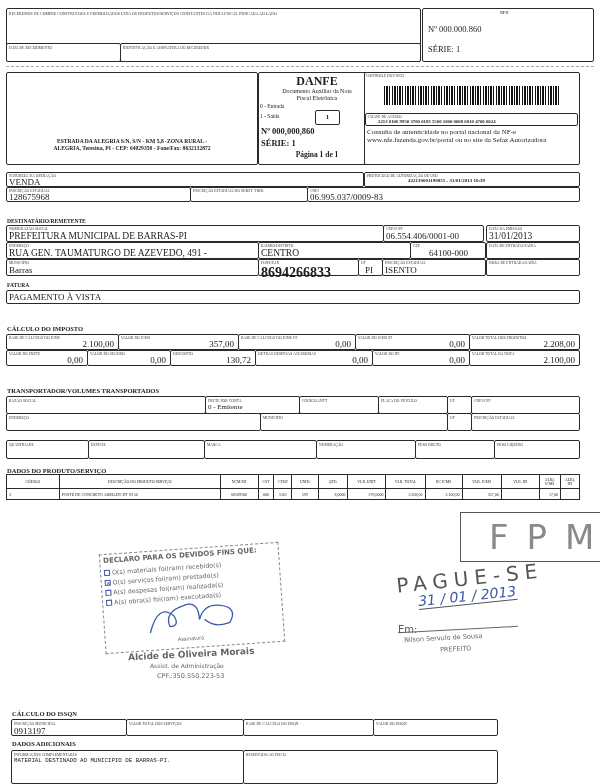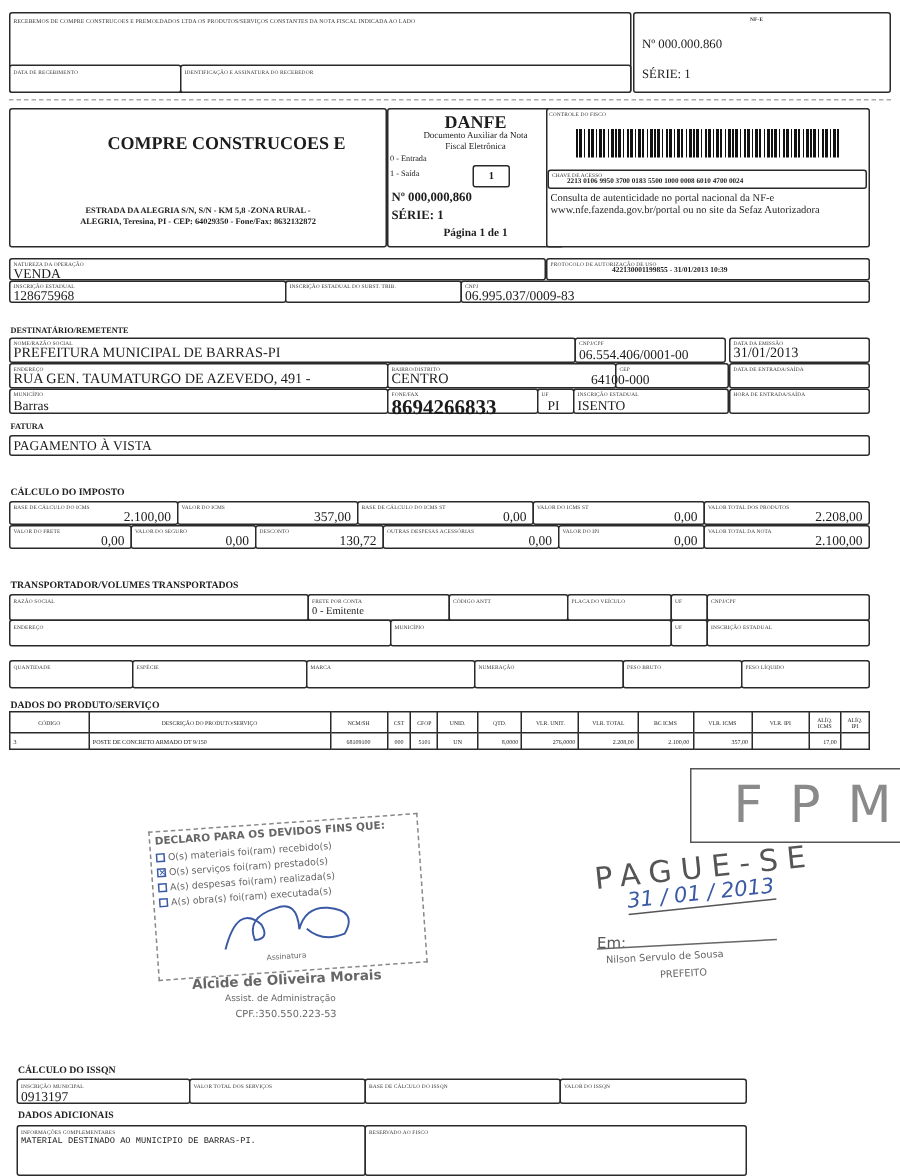--- a/index.html
+++ b/index.html
@@ -31,21 +31,20 @@
 <div class="box" style="left:120px;top:43px;width:301px;height:19px;"></div>
 <div class="lbl" style="left:123px;top:46px;">IDENTIFICAÇÃO E ASSINATURA DO RECEBEDOR</div>
 <div class="box" style="left:422px;top:8px;width:172px;height:54px;"></div>
 <div class="lbl bold" style="left:500px;top:11px;">NF-e</div>
 <div class="val" style="left:428px;top:24px;font-size:8.5px;">Nº 000.000.860</div>
 <div class="val" style="left:428px;top:44px;font-size:8.5px;">SÉRIE: 1</div>
 <div style="position:absolute;left:6px;top:66px;width:588px;border-top:1px dashed #aaa;"></div>
 
 <div class="box" style="left:6px;top:72px;width:252px;height:93px;"></div>
 <div class="val bold center" style="left:6px;top:88px;width:290px;font-size:12px;line-height:14px;">
-  <div>COMPRE CONSTRUCOES E</div>
 </div>
 <div class="val bold center" style="left:6px;top:138px;width:252px;font-size:5.6px;line-height:7px;">
   <div>ESTRADA DA ALEGRIA S/N, S/N - KM 5,8 -ZONA RURAL -</div>
   <div>ALEGRIA, Teresina, PI - CEP: 64029350 - Fone/Fax: 8632132872</div>
 </div>
 
 <div class="box" style="left:258px;top:72px;width:118px;height:93px;"></div>
 <div class="val bold center" style="left:258px;top:74px;width:118px;font-size:12px;">DANFE</div>
 <div class="val center" style="left:258px;top:88px;width:118px;font-size:6px;">Documento Auxiliar da Nota</div>
 <div class="val center" style="left:258px;top:95px;width:118px;font-size:6px;">Fiscal Eletrônica</div>
@@ -93,21 +92,21 @@
 <div class="val" style="left:489px;top:231px;font-size:9.5px;">31/01/2013</div>
 
 <div class="box" style="left:6px;top:242px;width:253px;height:17px;"></div>
 <div class="lbl" style="left:9px;top:244px;">ENDEREÇO</div>
 <div class="val" style="left:9px;top:248px;font-size:9.5px;">RUA GEN. TAUMATURGO DE AZEVEDO, 491 -</div>
 <div class="box" style="left:258px;top:242px;width:153px;height:17px;"></div>
 <div class="lbl" style="left:261px;top:244px;">BAIRRO/DISTRITO</div>
 <div class="val" style="left:261px;top:248px;font-size:9.5px;">CENTRO</div>
 <div class="box" style="left:410px;top:242px;width:76px;height:17px;"></div>
 <div class="lbl" style="left:413px;top:244px;">CEP</div>
-<div class="val" style="left:394px;top:248px;font-size:9px;text-align:center;">64100-000</div>
+<div class="val" style="left:429px;top:248px;font-size:9px;text-align:center;">64100-000</div>
 <div class="box" style="left:486px;top:242px;width:94px;height:17px;"></div>
 <div class="lbl" style="left:489px;top:244px;">DATA DE ENTRADA/SAÍDA</div>
 
 <div class="box" style="left:6px;top:259px;width:253px;height:17px;"></div>
 <div class="lbl" style="left:9px;top:261px;">MUNICÍPIO</div>
 <div class="val" style="left:9px;top:265px;font-size:9px;">Barras</div>
 <div class="box" style="left:258px;top:259px;width:101px;height:17px;"></div>
 <div class="lbl" style="left:261px;top:261px;">FONE/FAX</div>
 <div class="val" style="left:261px;top:265px;font-size:14px;font-weight:bold;">8694266833</div>
 <div class="box" style="left:358px;top:259px;width:25px;height:17px;"></div>

